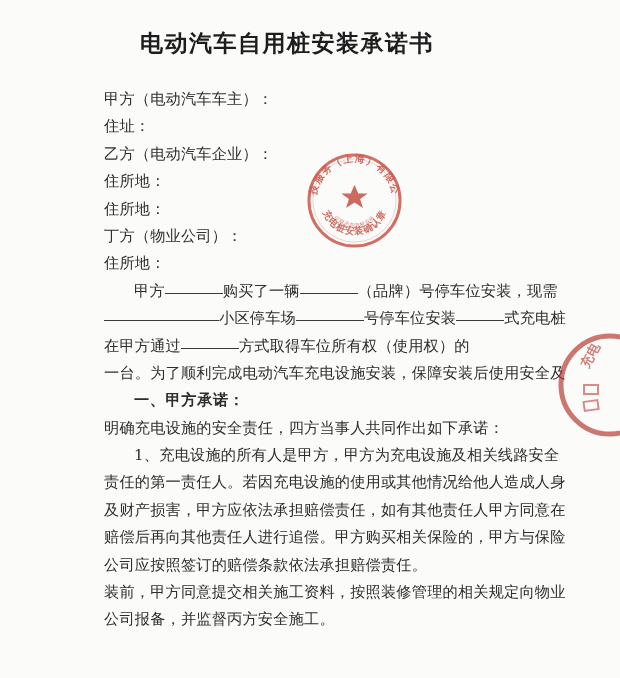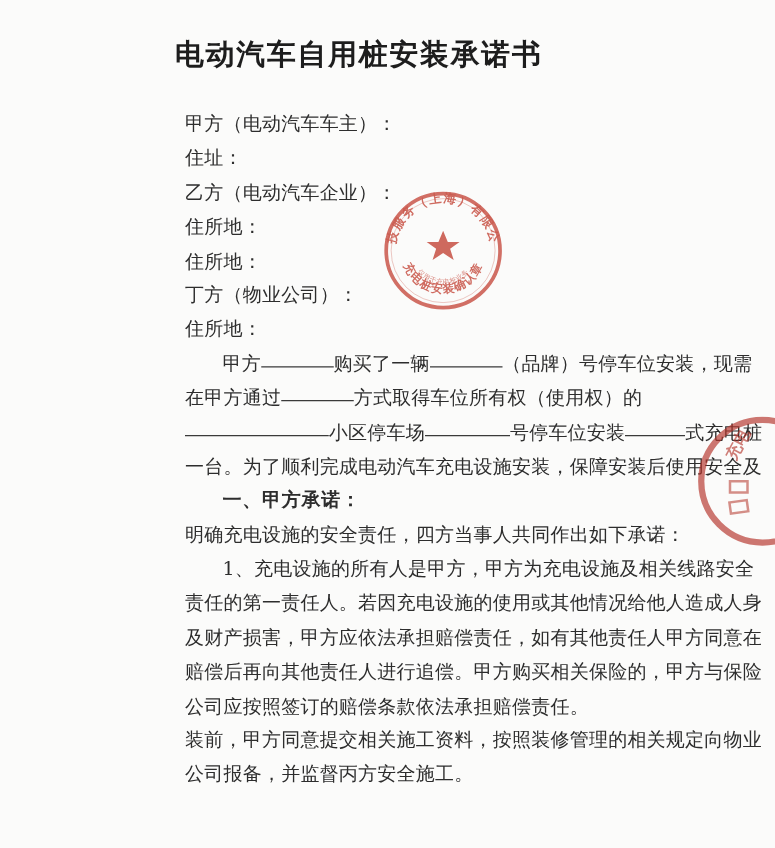--- a/index.html
+++ b/index.html
@@ -45,21 +45,20 @@
     width: 416px;
   }
 
   .line {
     font-size: 15.2px;
     line-height: 27.4px;
     height: 27.4px;
     white-space: nowrap;
     color: #2d2d2d;
     letter-spacing: 0.2px;
-    margin-left: 44px;
   }
 
   .line.indent {
     text-indent: 30px;
   }
 
   .line.heading {
     font-weight: bold;
     text-indent: 30px;
     letter-spacing: 0.6px;
@@ -114,23 +113,23 @@
     <div class="line">甲方（电动汽车车主）：</div>
     <div class="line">住址：</div>
     <div class="line">乙方（电动汽车企业）：</div>
     <div class="line">住所地：</div>
     <div class="line">住所地：</div>
     <div class="line">丁方（物业公司）：</div>
     <div class="line">住所地：</div>
 
     <div class="line indent"><span>甲方</span><span class="blank b-md"></span><span>购买了一辆</span><span class="blank b-md"></span><span>（品牌）号停车位安装，现需</span></div>
 
+    <div class="line"><span class="blank b-xxl"></span><span>小区停车场</span><span class="blank b-lg"></span><span>号停车位安装</span><span class="blank b-sm"></span><span>式充电桩</span></div>
+
     <div class="line"><span>在甲方通过</span><span class="blank b-md"></span><span>方式取得车位所有权（使用权）的</span></div>
-
-    <div class="line"><span class="blank b-xxl"></span><span>小区停车场</span><span class="blank b-lg"></span><span>号停车位安装</span><span class="blank b-sm"></span><span>式充电桩</span></div>
 
     <div class="line">一台。为了顺利完成电动汽车充电设施安装，保障安装后使用安全及</div>
     <div class="line heading">一、甲方承诺：</div>
 
     <div class="line">明确充电设施的安全责任，四方当事人共同作出如下承诺：</div>
 
     <div class="line indent">1、充电设施的所有人是甲方，甲方为充电设施及相关线路安全</div>
     <div class="line">责任的第一责任人。若因充电设施的使用或其他情况给他人造成人身</div>
     <div class="line">及财产损害，甲方应依法承担赔偿责任，如有其他责任人甲方同意在</div>
     <div class="line">赔偿后再向其他责任人进行追偿。甲方购买相关保险的，甲方与保险</div>

